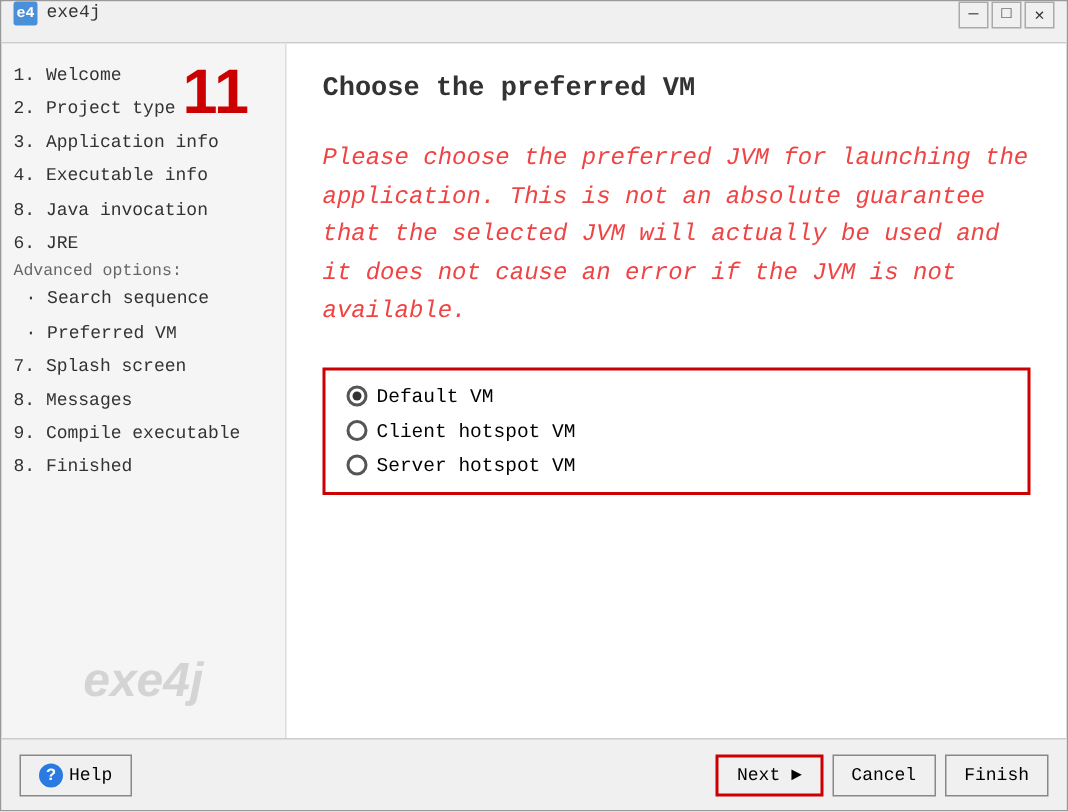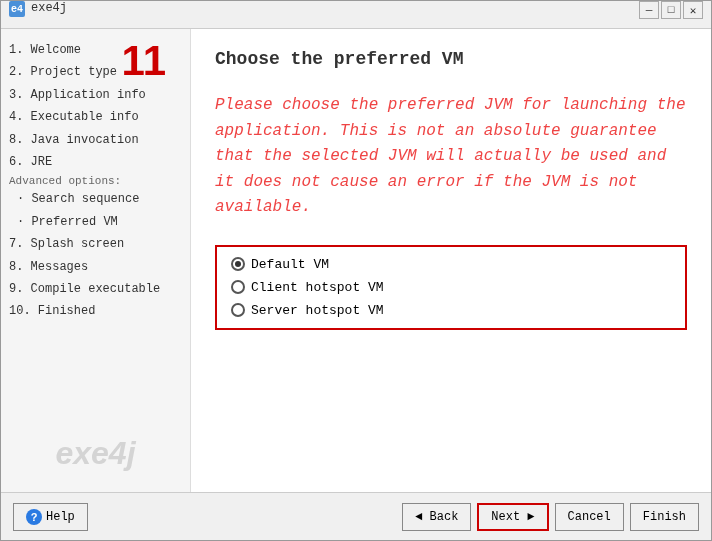--- a/index.html
+++ b/index.html
@@ -240,21 +240,21 @@
       <div class="sidebar-step">3. Application info</div>
       <div class="sidebar-step">4. Executable info</div>
       <div class="sidebar-step">8. Java invocation</div>
       <div class="sidebar-step">6. JRE</div>
       <div class="sidebar-section-label">Advanced options:</div>
       <div class="sidebar-step sub">· Search sequence</div>
       <div class="sidebar-step sub-bold">· Preferred VM</div>
       <div class="sidebar-step">7. Splash screen</div>
       <div class="sidebar-step">8. Messages</div>
       <div class="sidebar-step">9. Compile executable</div>
-      <div class="sidebar-step">10. Finished</div>
+      <div class="sidebar-step">8. Finished</div>
 
       <div class="sidebar-watermark">exe4j</div>
     </div>
 
     <div class="main-panel">
       <div class="main-title">Choose the preferred VM</div>
       <div class="description">Please choose the preferred JVM for launching the application. This is not an absolute guarantee that the selected JVM will actually be used and it does not cause an error if the JVM is not available.</div>
 
       <div class="options-box">
         <label class="radio-option">
@@ -272,23 +272,20 @@
       </div>
     </div>
   </div>
 
   <div class="bottom-bar">
     <button class="btn">
       <div class="help-icon">?</div>
       <span>Help</span>
     </button>
     <div class="btn-spacer"></div>
-    <button class="btn">
-      <span>◄ Back</span>
-    </button>
     <button class="btn next-btn">
       <span>Next ►</span>
     </button>
     <button class="btn">
       <span>Cancel</span>
     </button>
     <button class="btn">
       <span>Finish</span>
     </button>
   </div>

